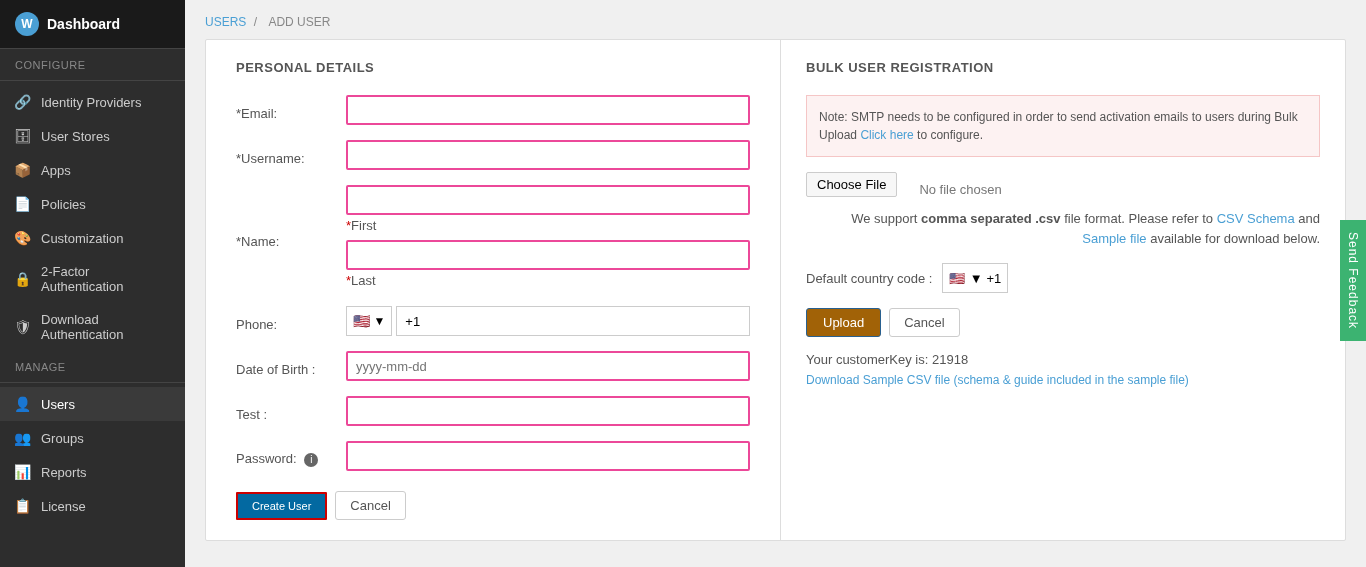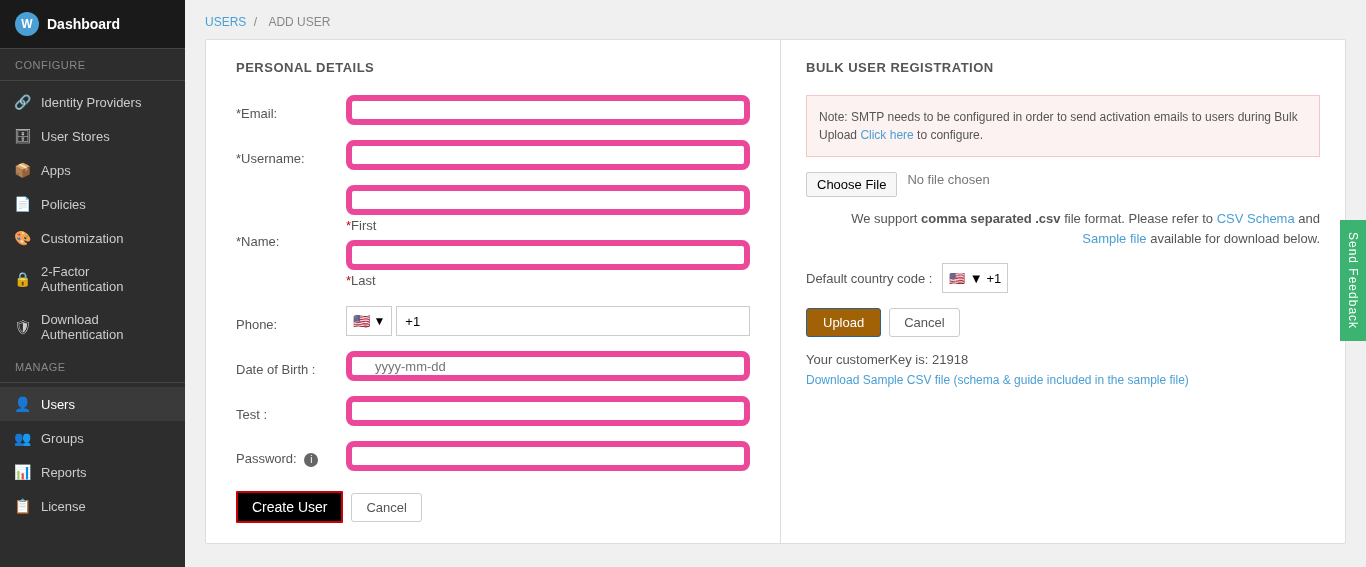--- a/index.html
+++ b/index.html
@@ -112,24 +112,24 @@
       width: 110px;
       min-width: 110px;
       font-size: 13px;
       color: #555;
       padding-top: 6px;
     }
     .form-fields { flex: 1; }
     .form-input {
       width: 100%;
       height: 30px;
-      border: 6px solid #ec4899;
-      padding: 4px 23px;
-      font-size: 13px;
-      border-radius: 8px;
+      border: 2px solid #ec4899;
+      padding: 4px 8px;
+      font-size: 13px;
+      border-radius: 2px;
       outline: none;
     }
     .sub-label {
       font-size: 13px;
       color: #555;
       margin-top: 3px;
       margin-bottom: 3px;
     }
     .sub-label .required { color: #c00; }
 
@@ -152,25 +152,25 @@
     .flag-emoji { font-size: 14px; }
     .phone-input {
       flex: 1;
       height: 30px;
       border: 1px solid #ccc;
       padding: 4px 8px;
       font-size: 13px;
     }
 
     .btn-create-user {
-      background: #000000;
+      background: #0369a1;
       color: #fff;
       border: 2px solid #c00;
       padding: 6px 14px;
-      font-size: 14px;
+      font-size: 11px;
       cursor: pointer;
       border-radius: 1px;
     }
     .btn-cancel {
       background: #fff;
       color: #555;
       border: 1px solid #ccc;
       padding: 6px 14px;
       font-size: 13px;
       cursor: pointer;
@@ -190,22 +190,22 @@
       padding: 12px;
       font-size: 12px;
       color: #555;
       margin-bottom: 15px;
       line-height: 1.5;
     }
     .alert-info a { color: #4a9fd4; }
 
     .file-choose-row {
       display: flex;
-      align-items: flex-start;
-      gap: 10px;
+      align-items: flex-end;
+      gap: 22px;
       margin-bottom: 12px;
     }
     .btn-choose-file {
       background: #f7f7f7;
       border: 1px solid #ccc;
       padding: 4px 10px;
       font-size: 13px;
       cursor: pointer;
       border-radius: 2px;
     }

